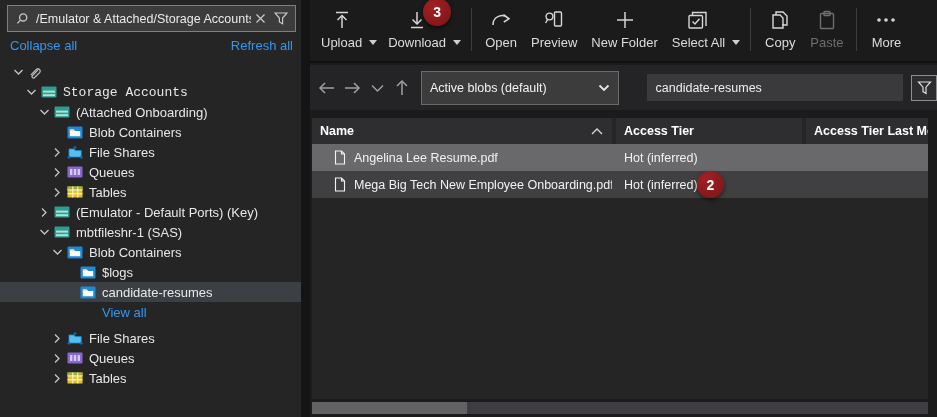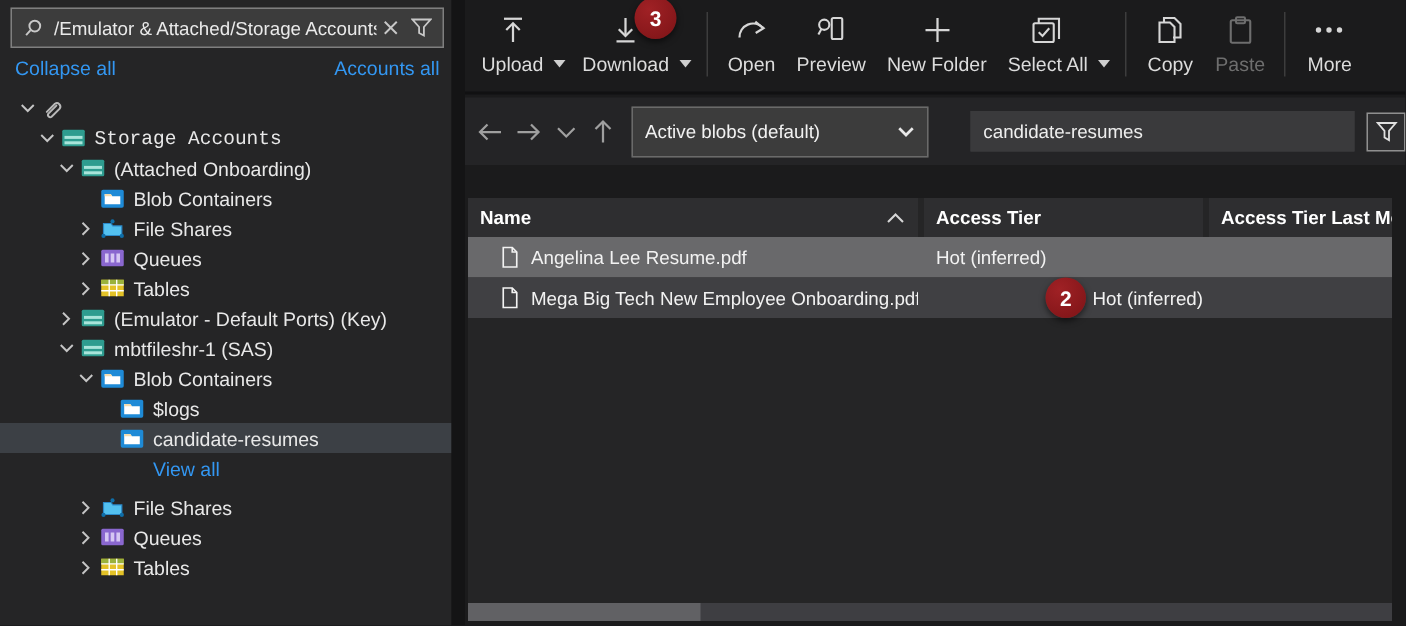--- a/index.html
+++ b/index.html
@@ -48,31 +48,31 @@
   .nav-arrows { display:flex; align-items:center; gap:7px; margin-left:8px; }
   .nav-arrow { display:flex; align-items:center; justify-content:center; width:18px; height:18px; cursor:pointer; }
   .nav-select { margin-left:10px; width:200px; height:27px; background:#3c3c3c; border:1px solid #6a6a6a;
     display:flex; align-items:center; padding:16px 8px; font-size:12.5px; color:#f2f2f2; cursor:pointer; }
   .nav-select .sel-label { flex:1; }
   .nav-path { margin-left:28px; width:260px; height:27px; background:#3a3a3c; border:1px solid #3a3a3c;
     display:flex; align-items:center; padding:0 8px; font-size:12.5px; color:#eeeeee; }
   .nav-filter { margin-left:8px; width:26px; height:26px; border:1px solid #8f8f8f; background:#2d2d2f;
     display:flex; align-items:center; justify-content:center; cursor:pointer; }
 
-  .table-wrap { position:absolute; left:2px; top:132px; width:616px; height:281px; background:#252526; }
+  .table-wrap { position:absolute; left:2px; top:118px; width:616px; height:281px; background:#252526; }
   .thead { display:flex; height:26px; background:#252526; }
   .th { background:#2e2e30; display:flex; align-items:center; padding:0 8px; font-size:12.5px; font-weight:bold;
     color:#ffffff; white-space:nowrap; overflow:hidden; cursor:pointer; }
   .th.col-name { width:300px; }
   .th.col-tier { width:186px; margin-left:4px; }
   .th.col-mod  { flex:1; margin-left:4px; }
   .th .sort { margin-left:auto; display:flex; align-items:center; }
   .trow { display:flex; height:27px; align-items:center; font-size:12.5px; color:#f2f2f2; cursor:pointer; position:relative; }
   .trow.selected { background:#69696b; }
-  .trow.alt { background:#404043;text-align:right; }
+  .trow.alt { background:#404043; }
   .cell-name { width:300px; display:flex; align-items:center; padding-left:22px; white-space:nowrap; overflow:hidden; }
   .cell-name .fname { margin-left:8px; }
   .cell-tier { width:186px; margin-left:4px; padding-left:8px; white-space:nowrap; }
 
   .hscroll { position:absolute; left:2px; top:402px; width:616px; height:12px; background:#3e3e42; cursor:pointer; }
   .hthumb { position:absolute; left:0; top:0; width:155px; height:12px; background:#616164; cursor:grab; }
 
   
   .badge { position:absolute; border-radius:50%; background:radial-gradient(circle at 35% 30%, #a02125, #7c1316);
     color:#ffffff; font-weight:bold; font-size:14px; display:flex; align-items:center; justify-content:center;
@@ -99,21 +99,21 @@
         </svg>
     </span>
     <span class="icon-btn" style="margin-left:3px;">
       <svg width="14" height="13" viewBox="0 0 14 13">
           <path d="M1 1 H13 L8.6 6 V11.7 L5.4 10 V6 Z" fill="none" stroke="#c8c8c8" stroke-width="1.2"></path>
         </svg>
     </span>
   </div>
   <div class="sb-links">
     <a class="blue-link">Collapse all</a>
-    <a class="blue-link">Accounts all</a>
+    <a class="blue-link">Refresh all</a>
   </div>
   <div class="tree" id="tree">
       <div class="tree-row" style="padding-left: 8px;">
         <span class="chev">
           <svg width="11" height="8" viewBox="0 0 11 8">
             <polyline points="1.5,2 5.5,6 9.5,2" fill="none" stroke="#c5c5c5" stroke-width="1.3"></polyline>
           </svg>
         </span>
         <span class="ticon">
           <svg width="15" height="15" viewBox="0 0 15 15">

